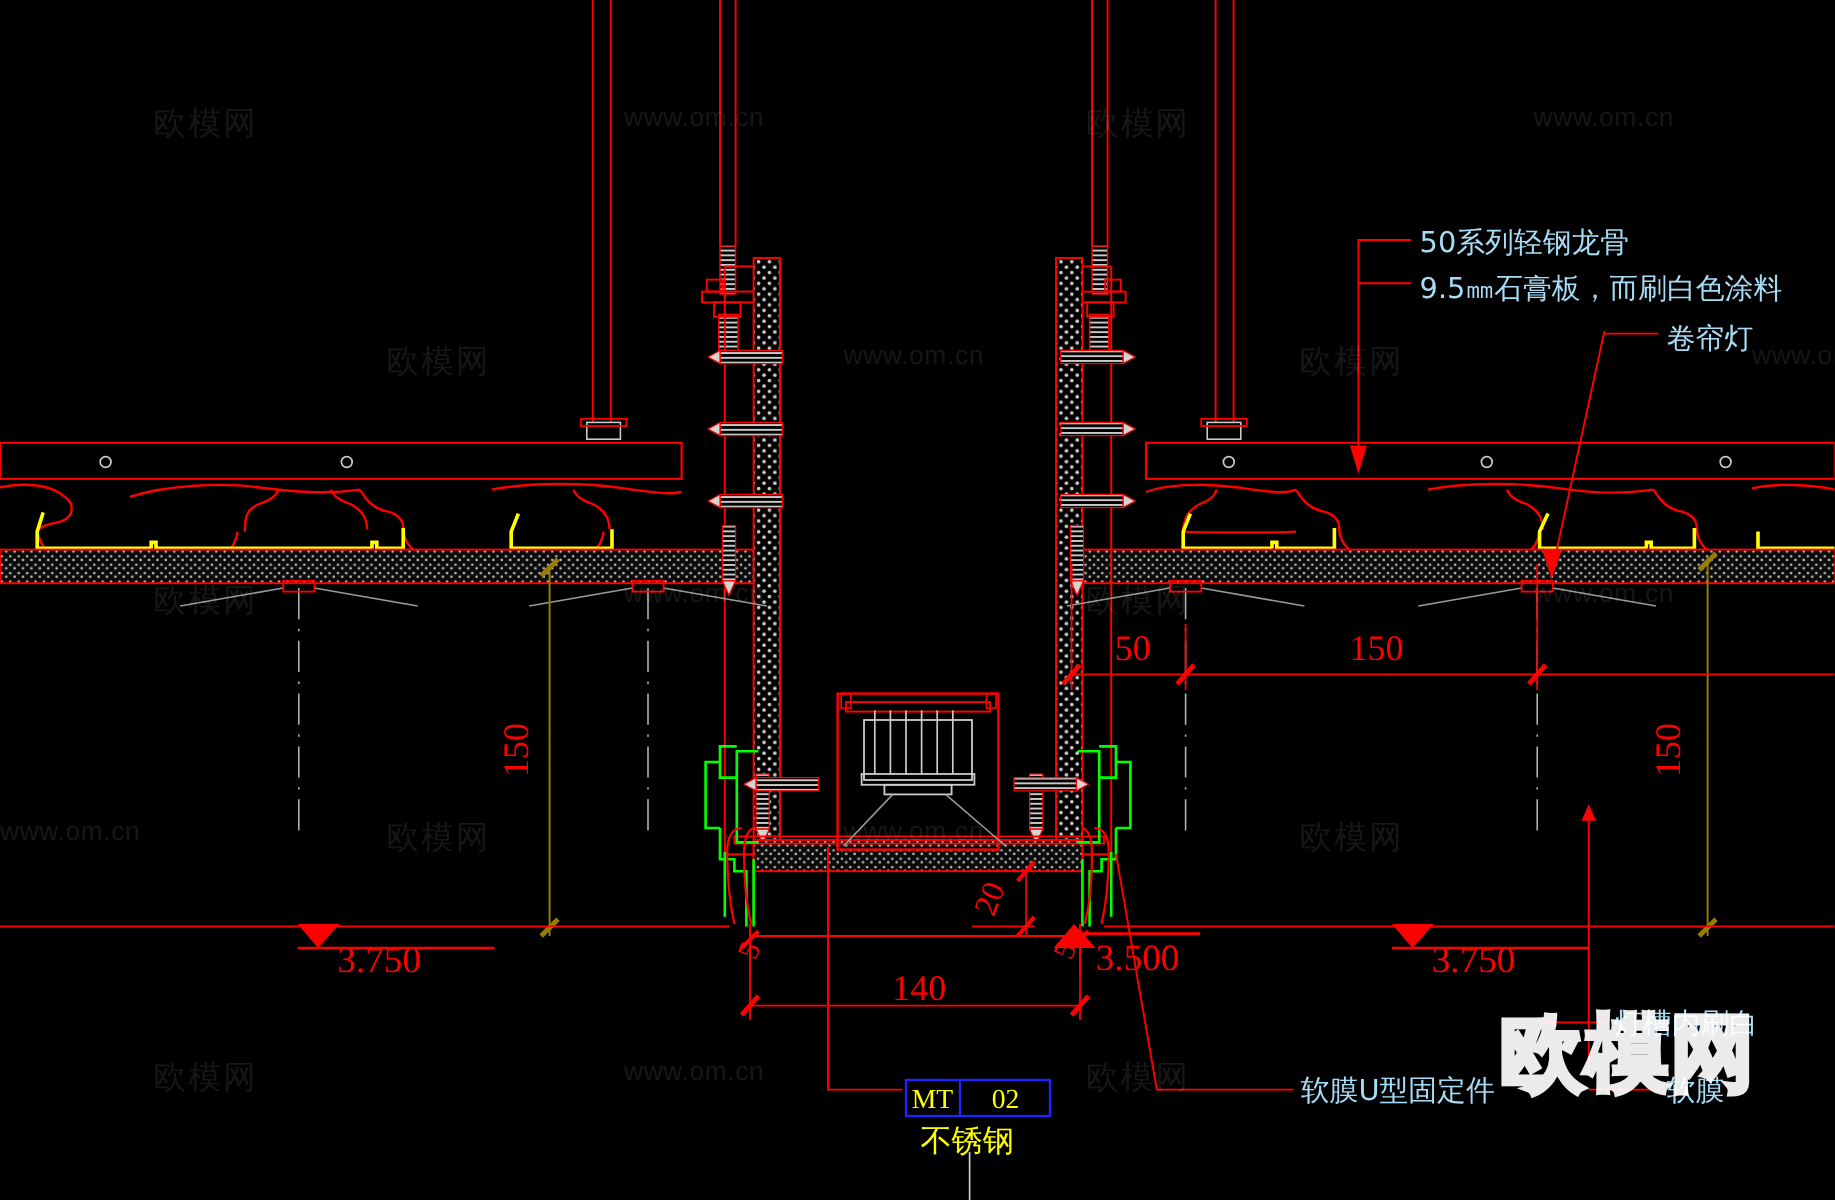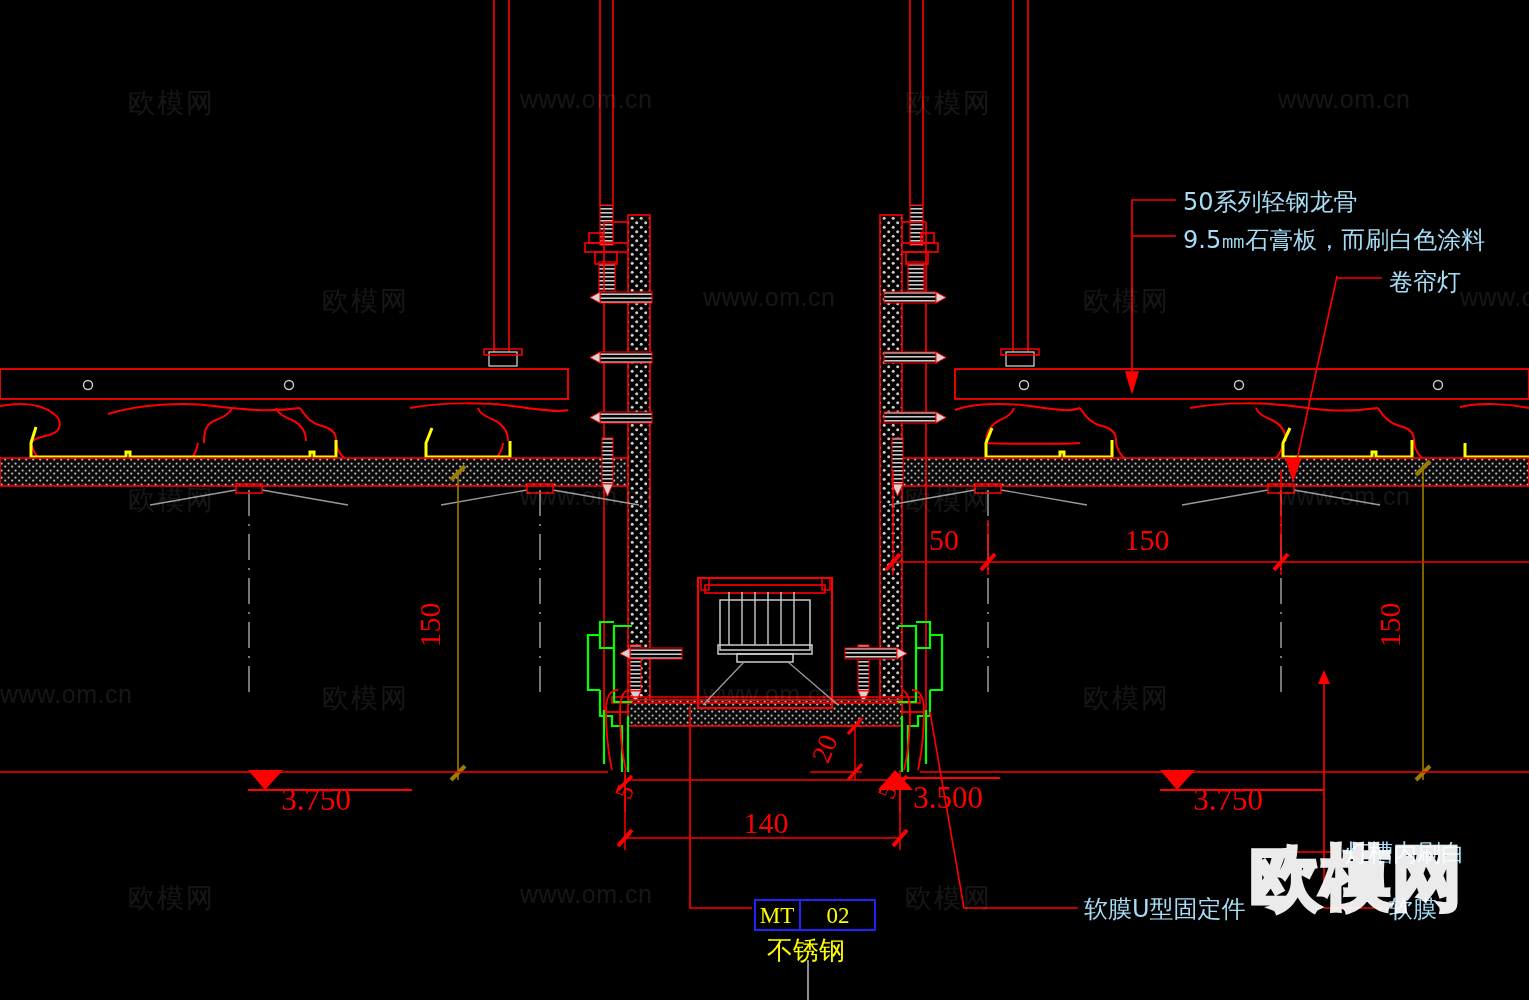--- a/index.html
+++ b/index.html
@@ -3,21 +3,21 @@
 <meta charset="utf-8">
 <style>
   html,body{margin:0;padding:0;background:#000;}
   body{width:1529px;height:1000px;overflow:hidden;
        font-family:"Liberation Serif","DejaVu Serif",serif;}
   #stage{position:relative;width:1529px;height:1000px;background:#000;overflow:hidden;}
   #cad{position:absolute;left:0;top:0;}
   .wm{position:absolute;color:#fff;opacity:.085;font-family:"Liberation Sans","DejaVu Sans",sans-serif;
       white-space:nowrap;pointer-events:none;user-select:none;}
   .wm-cn{font-size:27px;letter-spacing:2px;}
-  .wm-url{font-size:25px;letter-spacing:.5px;}
+  .wm-url{font-size:22px;letter-spacing:.5px;}
   .wm-big{position:absolute;font-size:70px;font-weight:bold;color:transparent;
       -webkit-text-stroke:4px rgba(255,255,255,.92);
       font-family:"Liberation Sans","DejaVu Sans",sans-serif;letter-spacing:1px;
       pointer-events:none;user-select:none;}
 </style>
 </head>
 <body>
 
 <div id="stage">
 

